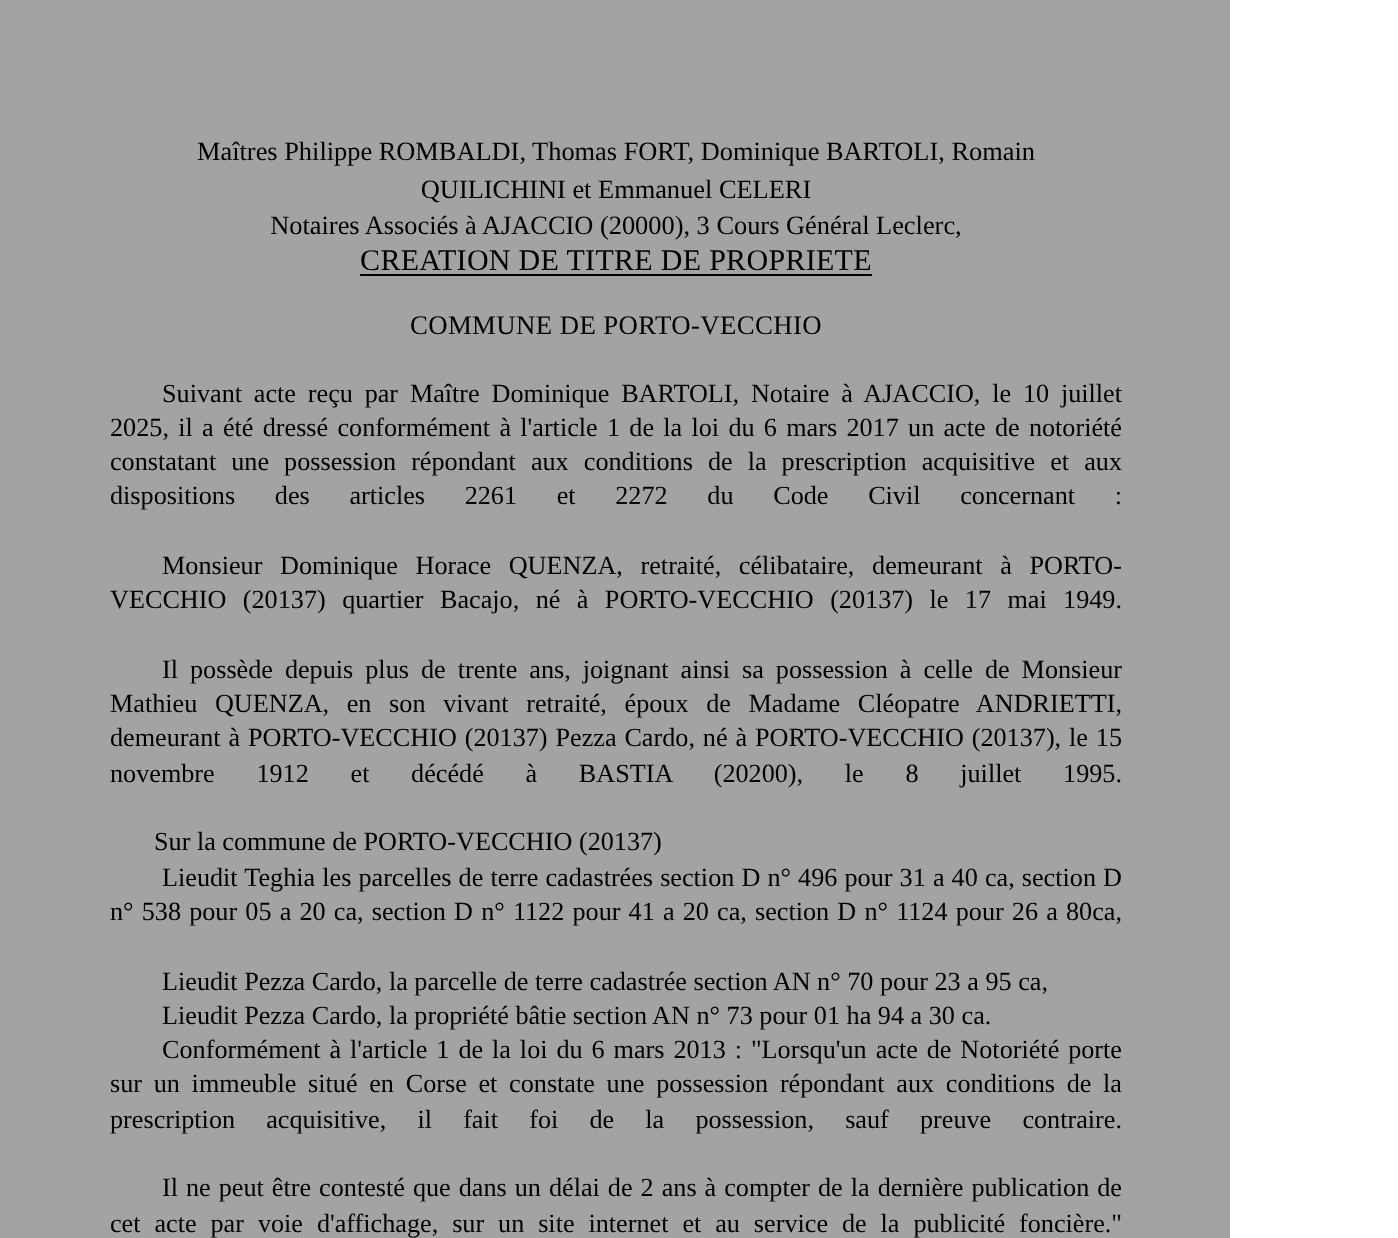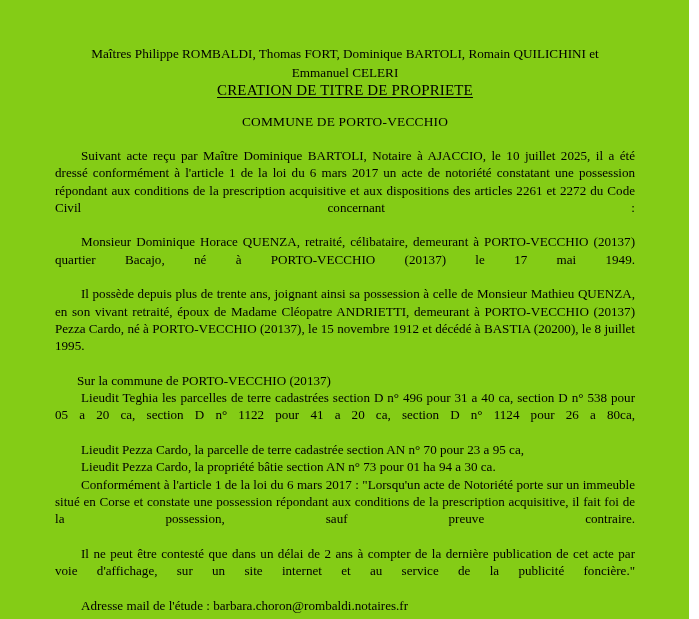--- a/index.html
+++ b/index.html
@@ -12,25 +12,25 @@
     width: 699px;
     height: 619px;
     overflow: hidden;
     font-family: "Liberation Serif", "DejaVu Serif", serif;
     color: #000000;
     -webkit-font-smoothing: antialiased;
   }
 
   .page {
     position: relative;
-    width: 689px;
+    width: 615px;
     height: 619px;
     box-sizing: border-box;
-    padding: 45px 54px 0 55px;
-    background: #84cc16;
+    padding: 67px 54px 0 55px;
+    background: #a3a3a3;
   }
 
   
   .letterhead {
     text-align: center;
     font-size: 13.2px;
     line-height: 18.5px;
     margin: 0;
   }
   .letterhead .lh-line {
@@ -95,20 +95,21 @@
     display: none;
   }
 </style>
 </head>
 <body>
 
 <div class="page">
 
   <div class="letterhead">
     <span class="lh-line lh-line-1">Maîtres Philippe ROMBALDI, Thomas FORT, Dominique BARTOLI, Romain QUILICHINI et Emmanuel CELERI</span>
+    <span class="lh-line lh-line-2">Notaires Associés à AJACCIO (20000), 3 Cours Général Leclerc,</span>
   </div>
 
   <div class="doc-title">
     <span class="u">CREATION DE TITRE DE PROPRIETE</span>
   </div>
 
   <div class="doc-subtitle">COMMUNE DE PORTO-VECCHIO</div>
 
   <div class="body-text">
     <p>Suivant acte reçu par Maître Dominique BARTOLI, Notaire à AJACCIO, le 10 juillet 2025, il a été dressé conformément à l'article 1 de la loi du 6 mars 2017 un acte de notoriété constatant une possession répondant aux conditions de la prescription acquisitive et aux dispositions des articles 2261 et 2272 du Code Civil concernant :</p>
@@ -118,20 +119,20 @@
     <p>Il possède depuis plus de trente ans, joignant ainsi sa possession à celle de Monsieur Mathieu QUENZA, en son vivant retraité, époux de Madame Cléopatre ANDRIETTI, demeurant à PORTO-VECCHIO (20137) Pezza Cardo, né à PORTO-VECCHIO (20137), le 15 novembre 1912 et décédé à BASTIA (20200), le 8 juillet 1995.</p>
 
     <p class="single indent-sm">Sur la commune de PORTO-VECCHIO (20137)</p>
 
     <p>Lieudit Teghia les parcelles de terre cadastrées section D n° 496 pour 31 a 40 ca, section D n° 538 pour 05 a 20 ca, section D n° 1122 pour 41 a 20 ca, section D n° 1124 pour 26 a 80ca,</p>
 
     <p class="single">Lieudit Pezza Cardo, la parcelle de terre cadastrée section AN n° 70 pour 23 a 95 ca,</p>
 
     <p class="single">Lieudit Pezza Cardo, la propriété bâtie section AN n° 73 pour 01 ha 94 a 30 ca.</p>
 
-    <p>Conformément à l'article 1 de la loi du 6 mars 2017 : "Lorsqu'un acte de Notoriété porte sur un immeuble situé en Corse et constate une possession répondant aux conditions de la prescription acquisitive, il fait foi de la possession, sauf preuve contraire.</p>
+    <p>Conformément à l'article 1 de la loi du 6 mars 2013 : "Lorsqu'un acte de Notoriété porte sur un immeuble situé en Corse et constate une possession répondant aux conditions de la prescription acquisitive, il fait foi de la possession, sauf preuve contraire.</p>
 
     <p>Il ne peut être contesté que dans un délai de 2 ans à compter de la dernière publication de cet acte par voie d'affichage, sur un site internet et au service de la publicité foncière."</p>
 
     <p class="single">Adresse mail de l'étude : barbara.choron@rombaldi.notaires.fr</p>
   </div>
 
 </div>
 
 </body></html>

